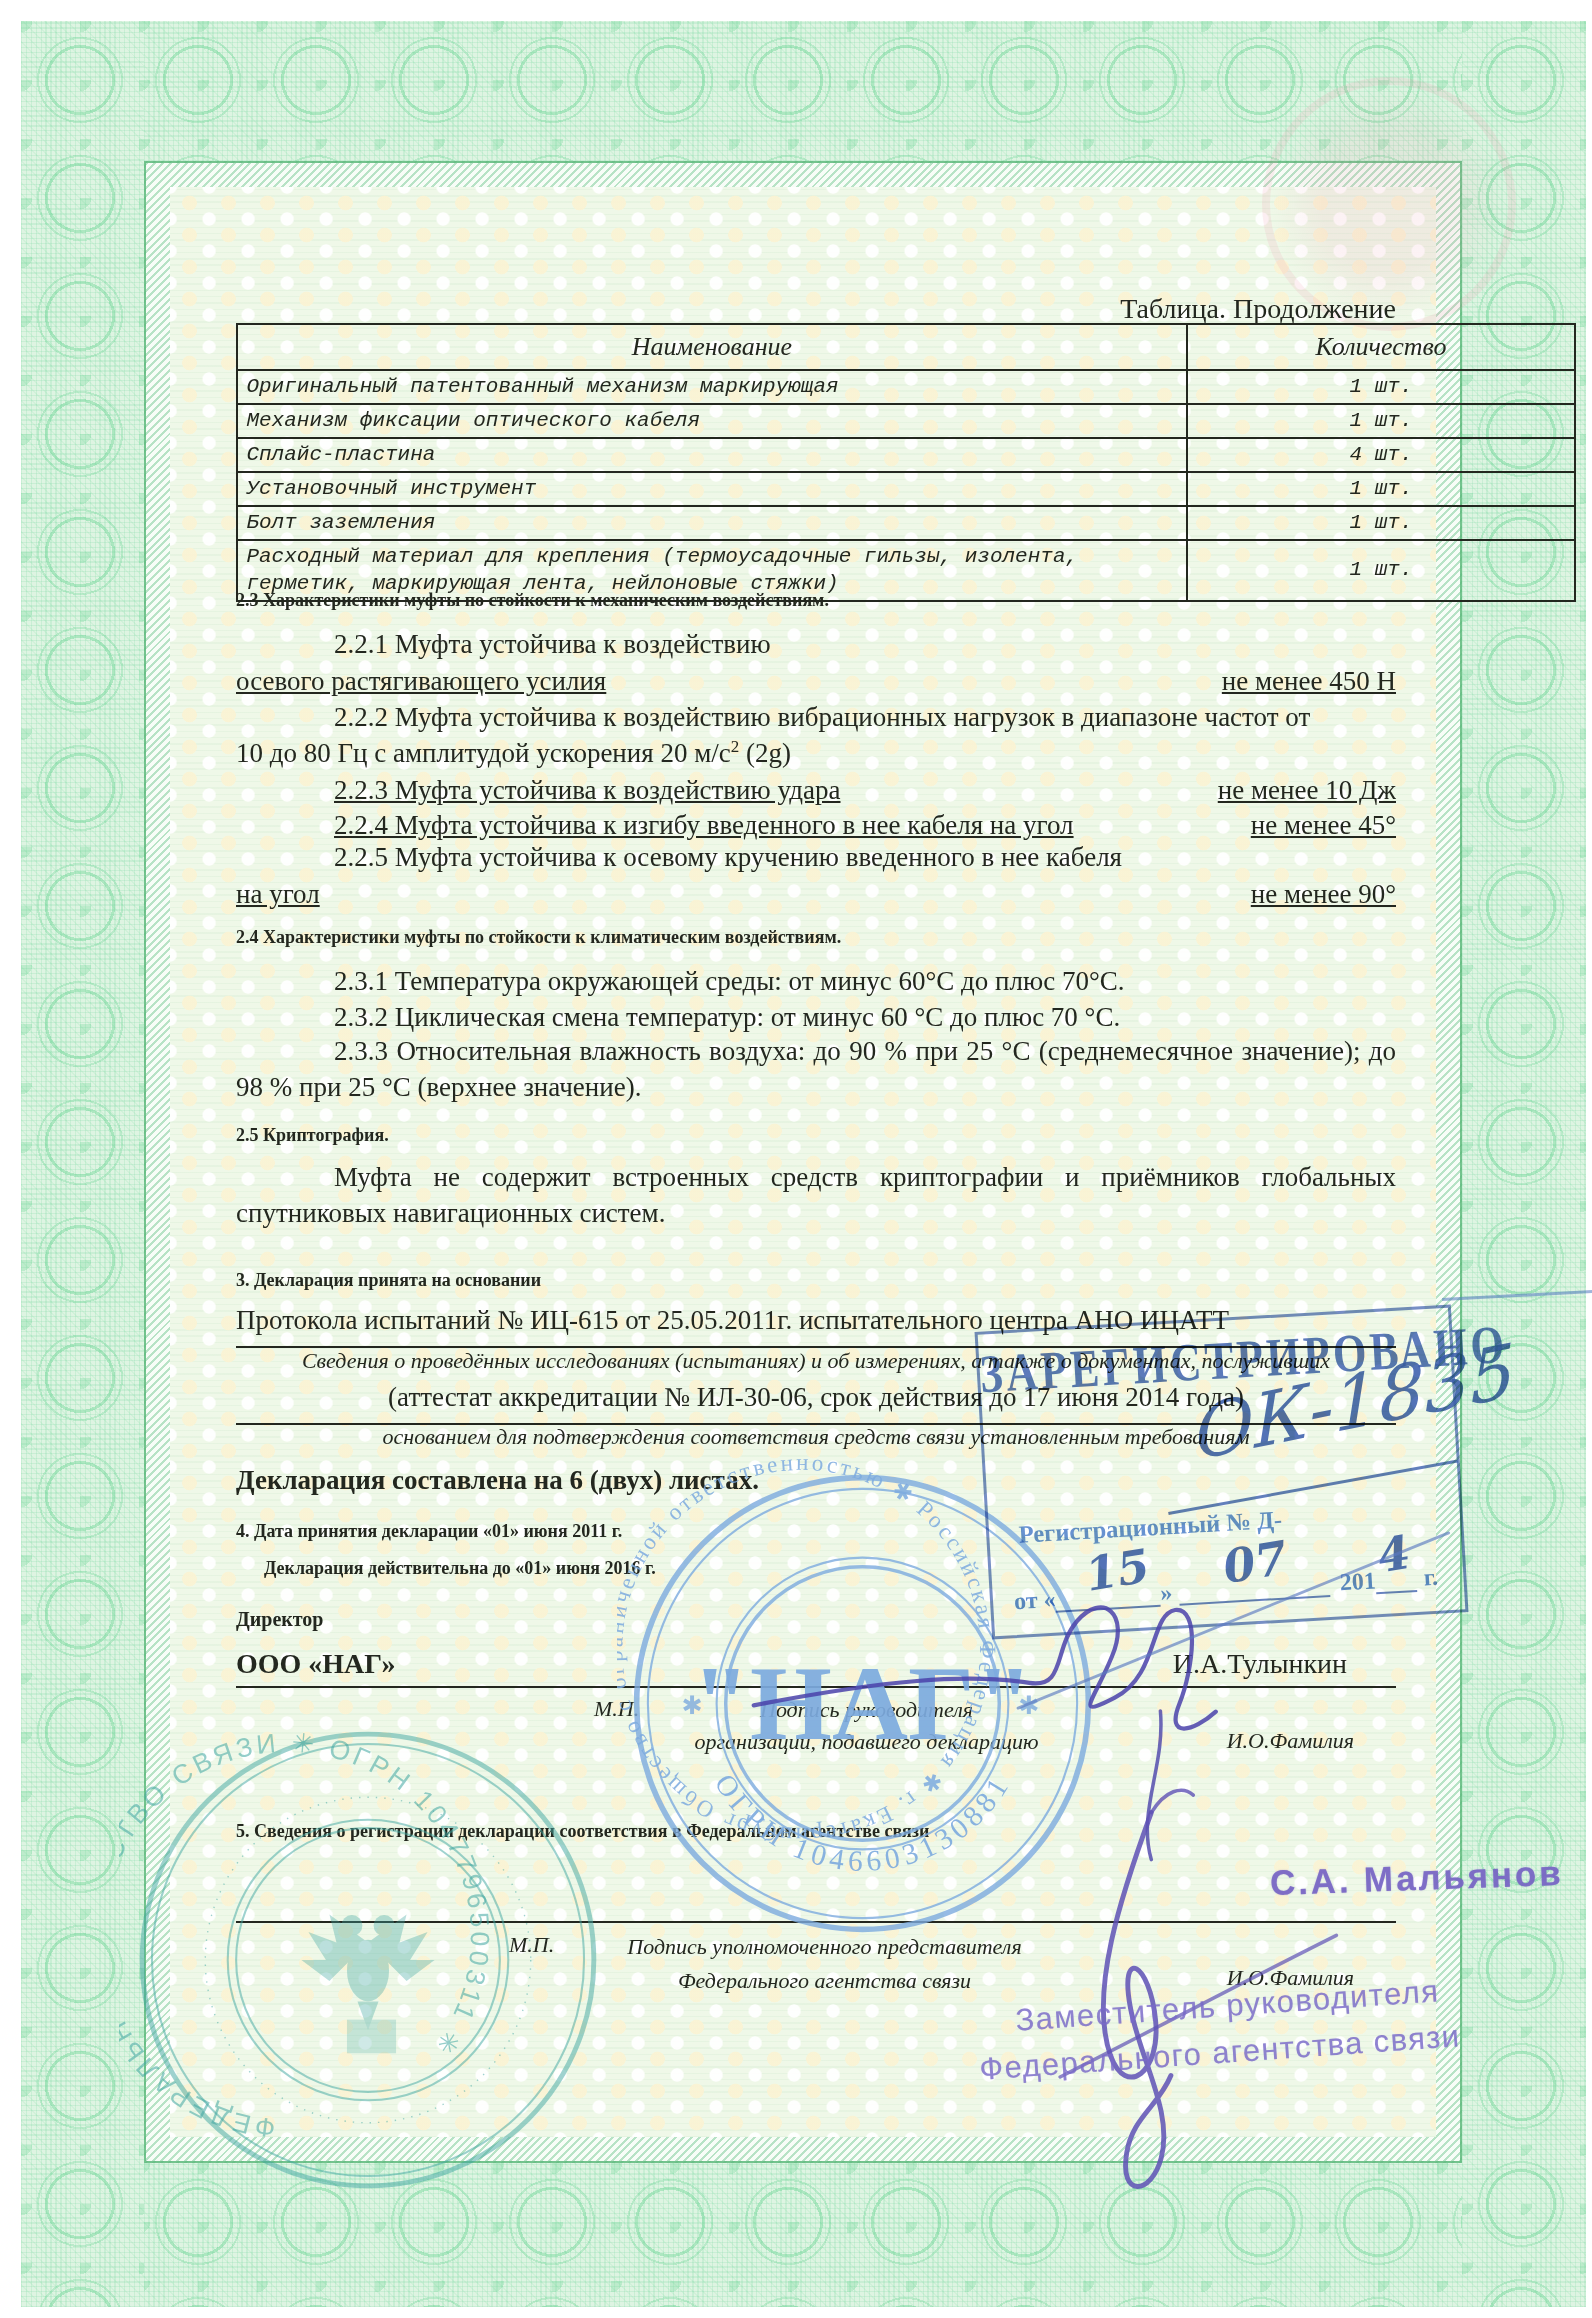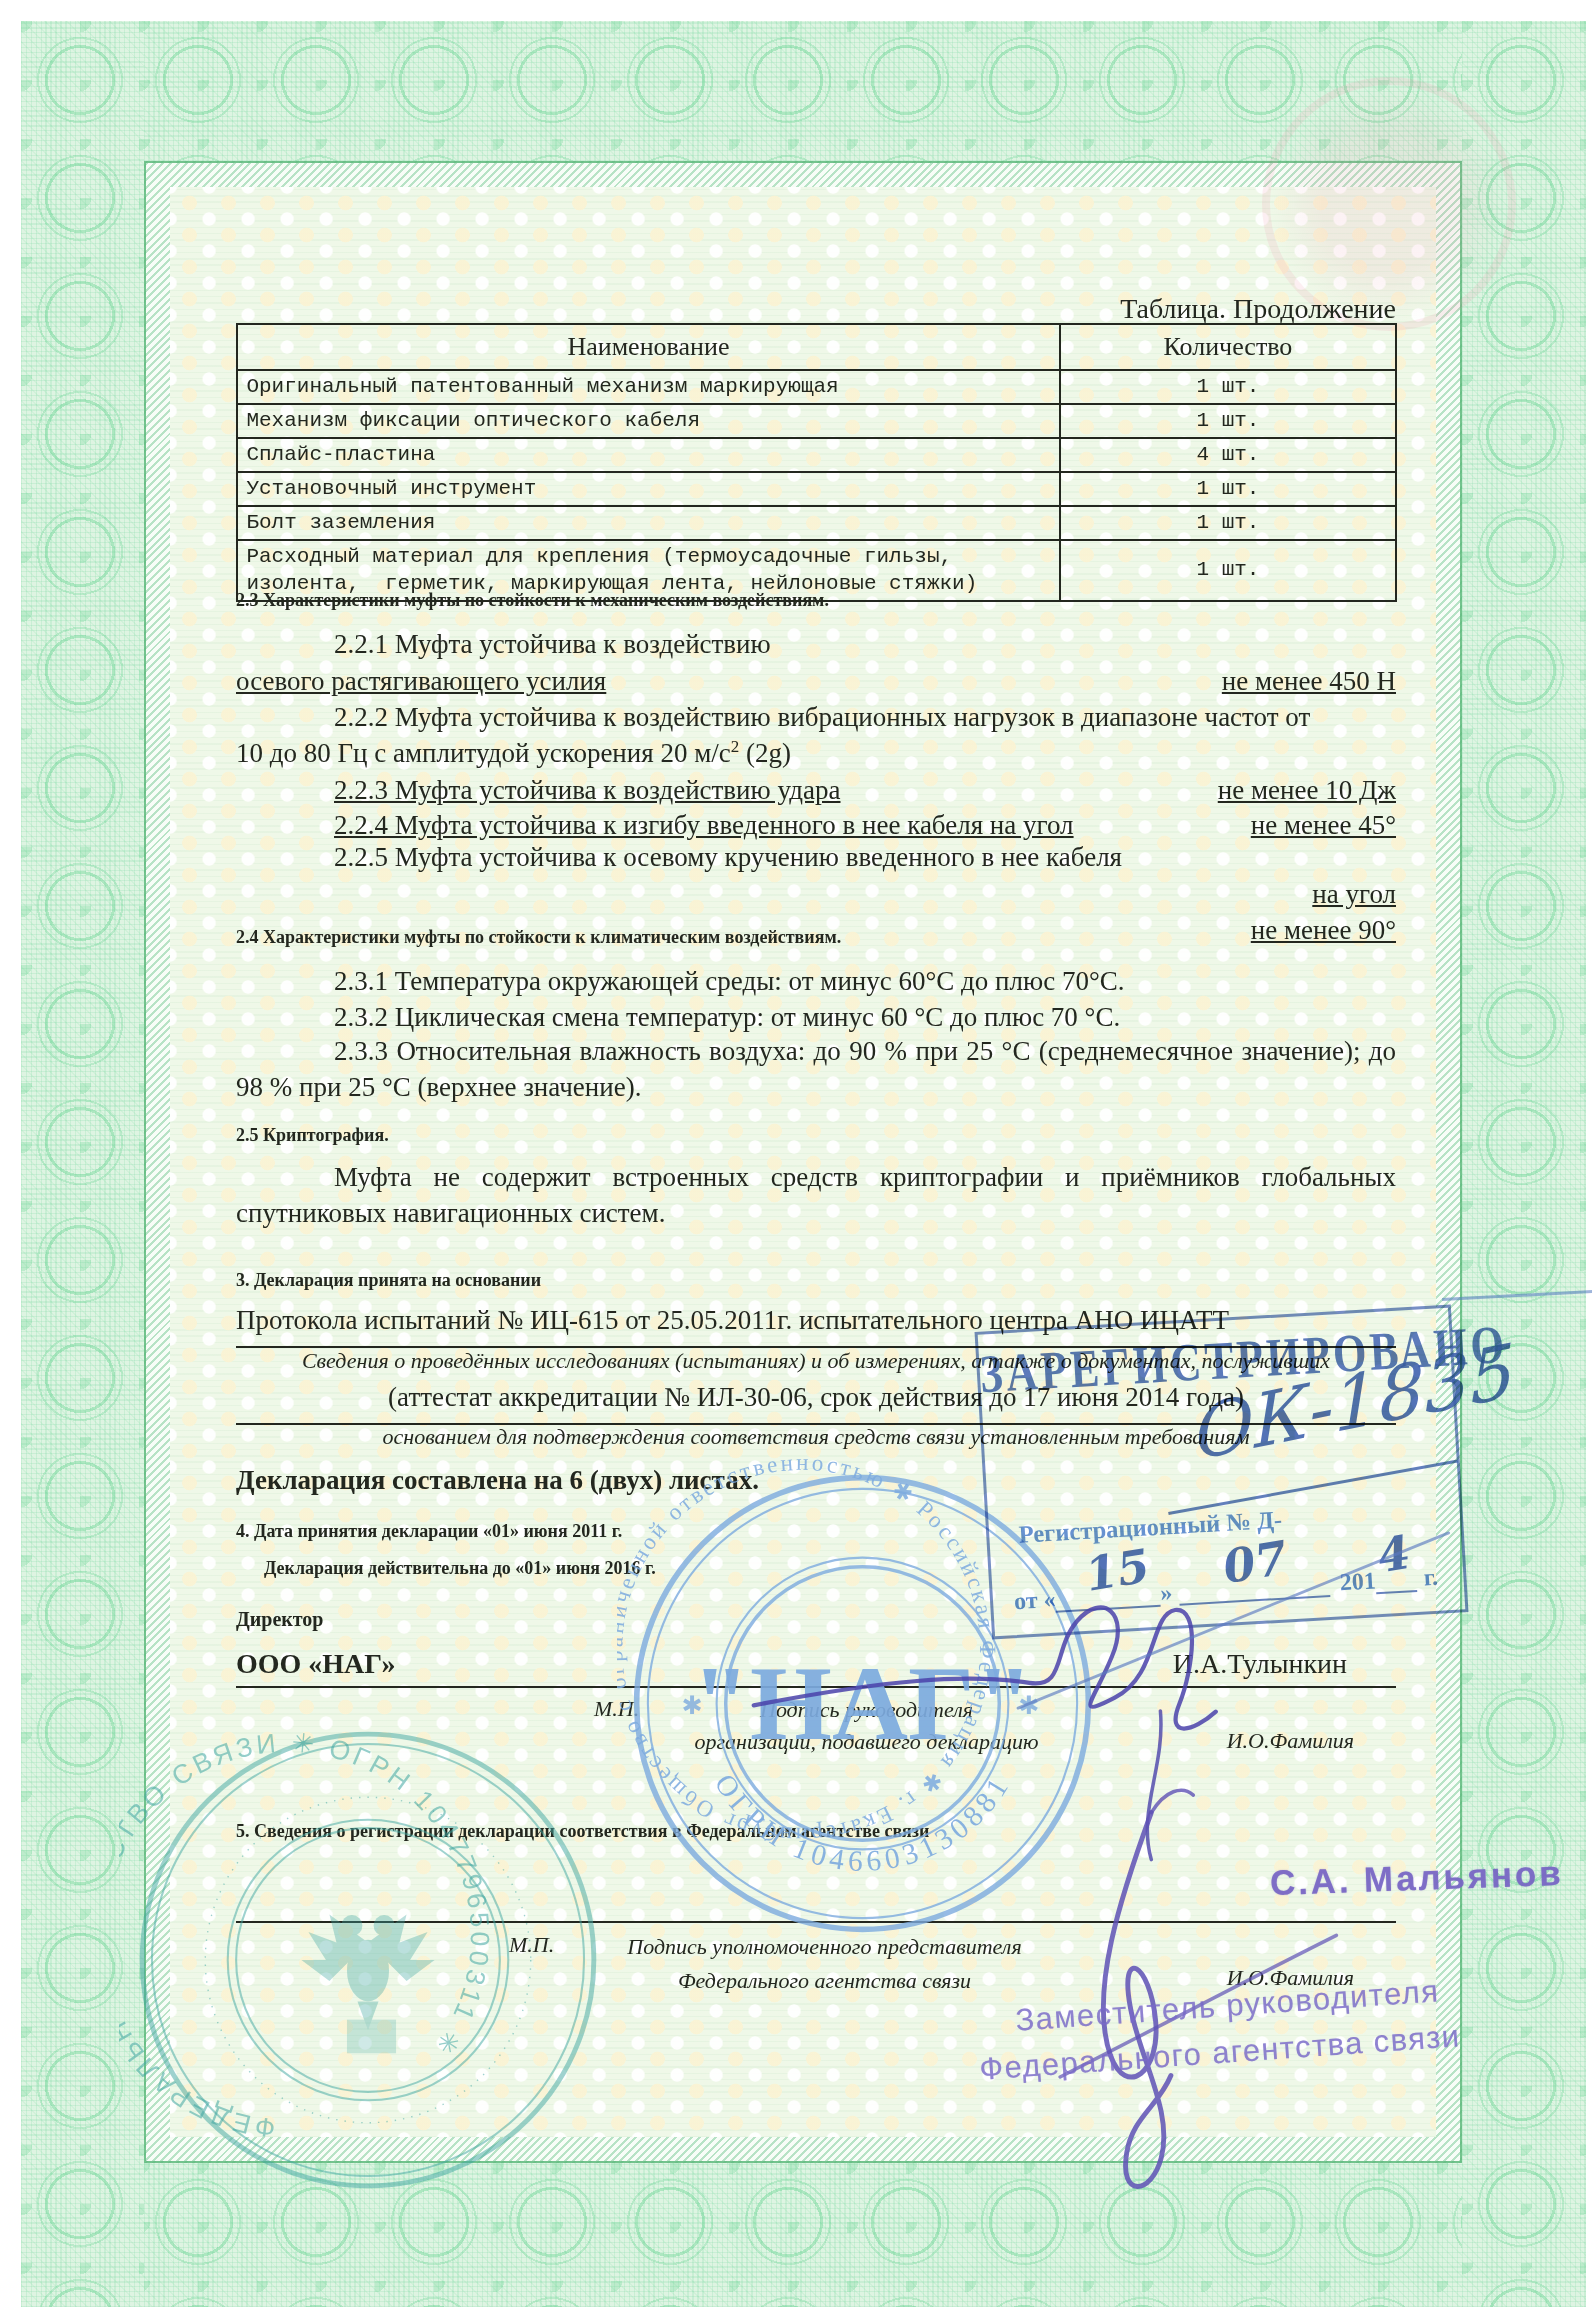--- a/index.html
+++ b/index.html
@@ -31,21 +31,21 @@
     background-size:39px 32px,39px 32px,auto;background-position:0 0,19.6px 16px,0 0;}
   
   .content{position:absolute;left:236px;top:184px;width:1160px;height:1970px;font-size:27px;line-height:1.32;}
   .abs{position:absolute;left:0;width:100%;margin:0;}
   .b{font-weight:bold;}
   .small-note{font-size:22px;font-style:italic;text-align:center;}
   .indent{padding-left:98px;}
   .row{display:flex;justify-content:space-between;align-items:flex-end;text-decoration:underline;}
   .caption{text-align:right;padding-right:28px;font-size:28px;}
   
-  table.parts{border-collapse:collapse;width:1161px;border:2.1px solid #23271f;}
+  table.parts{border-collapse:collapse;width:1340px;border:2.1px solid #23271f;font-style:italic;}
   table.parts th{border:2.1px solid #23271f;font-weight:normal;font-size:26px;height:42px;text-align:center;}
   table.parts td{border:2.1px solid #23271f;font-family:"Liberation Mono","DejaVu Sans Mono",monospace;
                  font-size:21px;padding:2.1px 8.4px;height:27px;}
   td.c-name{width:71%;text-align:left;white-space:pre-wrap;}
   td.c-qty{width:29%;text-align:center;}
   .h-sec{font-size:18px;font-weight:bold;}
   .rule{border:0;border-top:2.1px solid #23271f;height:0;}
   .underlined{border-bottom:2.1px solid #23271f;padding-bottom:7px;}
   .centered{text-align:center;}
   .justify{text-align:justify;}
@@ -151,21 +151,21 @@
     <div class="abs" style="top:552px;"><span>10 до 80 Гц с амплитудой ускорения 20 м/с</span><sup>2</sup><span> (2g)</span></div>
     <div class="abs row" style="top:589px;">
       <span class="indent">2.2.3 Муфта устойчива к воздействию удара</span>
       <span>не менее 10 Дж</span>
     </div>
     <div class="abs row" style="top:624px;gap:48px;">
       <span class="indent">2.2.4 Муфта устойчива к изгибу введенного в нее кабеля на угол</span>
       <span>не менее 45°</span>
     </div>
     <div class="abs indent" style="top:656px;">2.2.5 Муфта устойчива к осевому кручению введенного в нее кабеля</div>
-    <div class="abs row" style="top:693px;flex-direction:column;">
+    <div class="abs row" style="top:693px;">
       <span>на угол</span>
       <span>не менее 90°</span>
     </div>
 
     <div class="abs h-sec" style="top:742px;">2.4 Характеристики муфты по стойкости к климатическим воздействиям.</div>
     <div class="abs indent" style="top:780px;">2.3.1 Температура окружающей среды: от минус 60°С до плюс 70°С.</div>
     <div class="abs indent" style="top:816px;">2.3.2 Циклическая смена температур: от минус 60 °С до плюс 70 °С.</div>
     <div class="abs justify" style="top:850px;text-indent:98px;">2.3.3 Относительная влажность воздуха: до 90 % при 25 °С (среднемесячное значение); до 98 % при 25 °С (верхнее значение).</div>
 
     <div class="abs h-sec" style="top:940px;">2.5 Криптография.</div>

